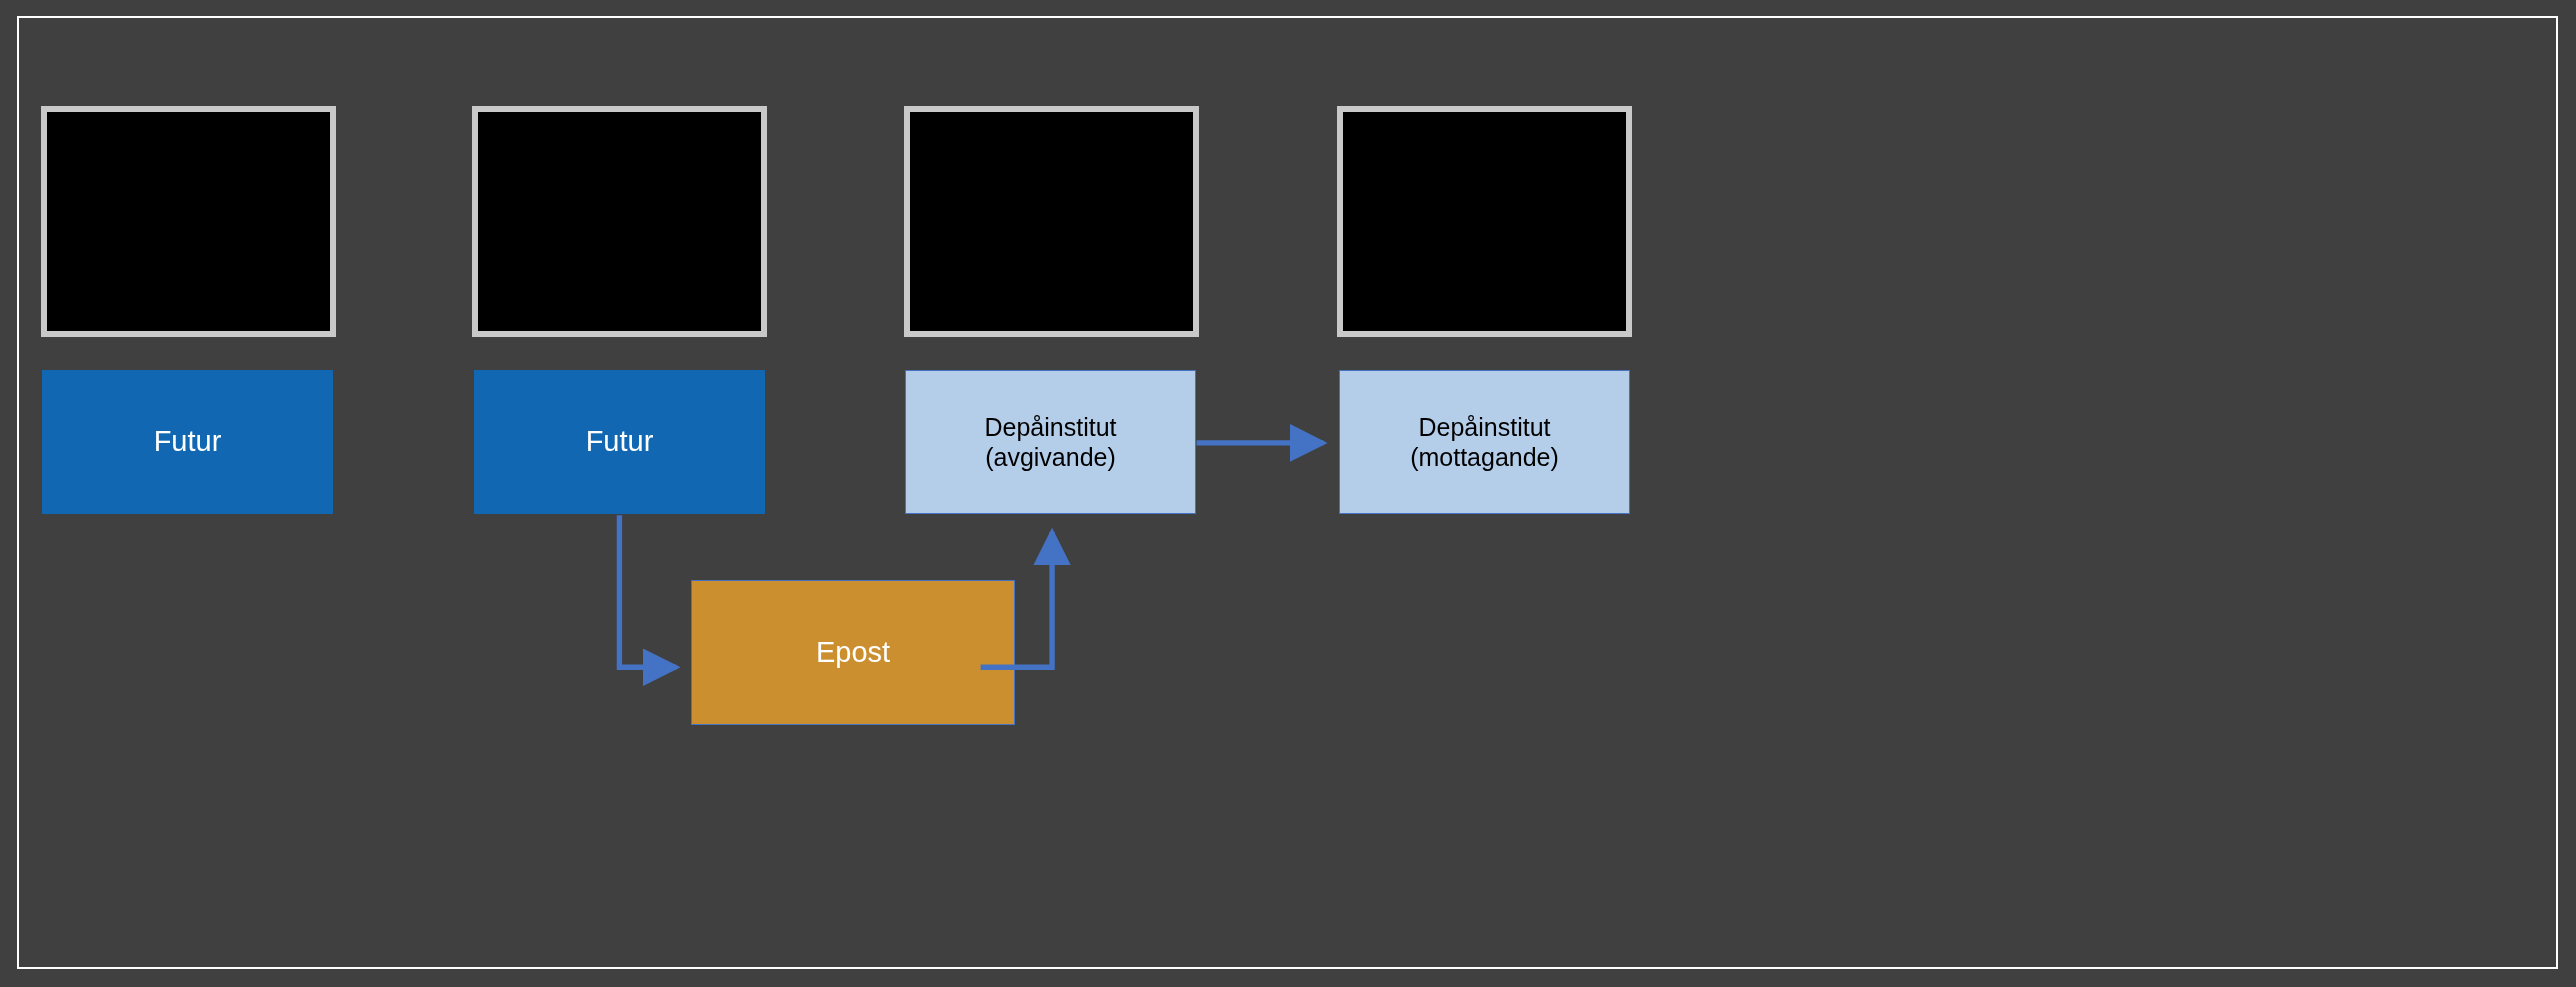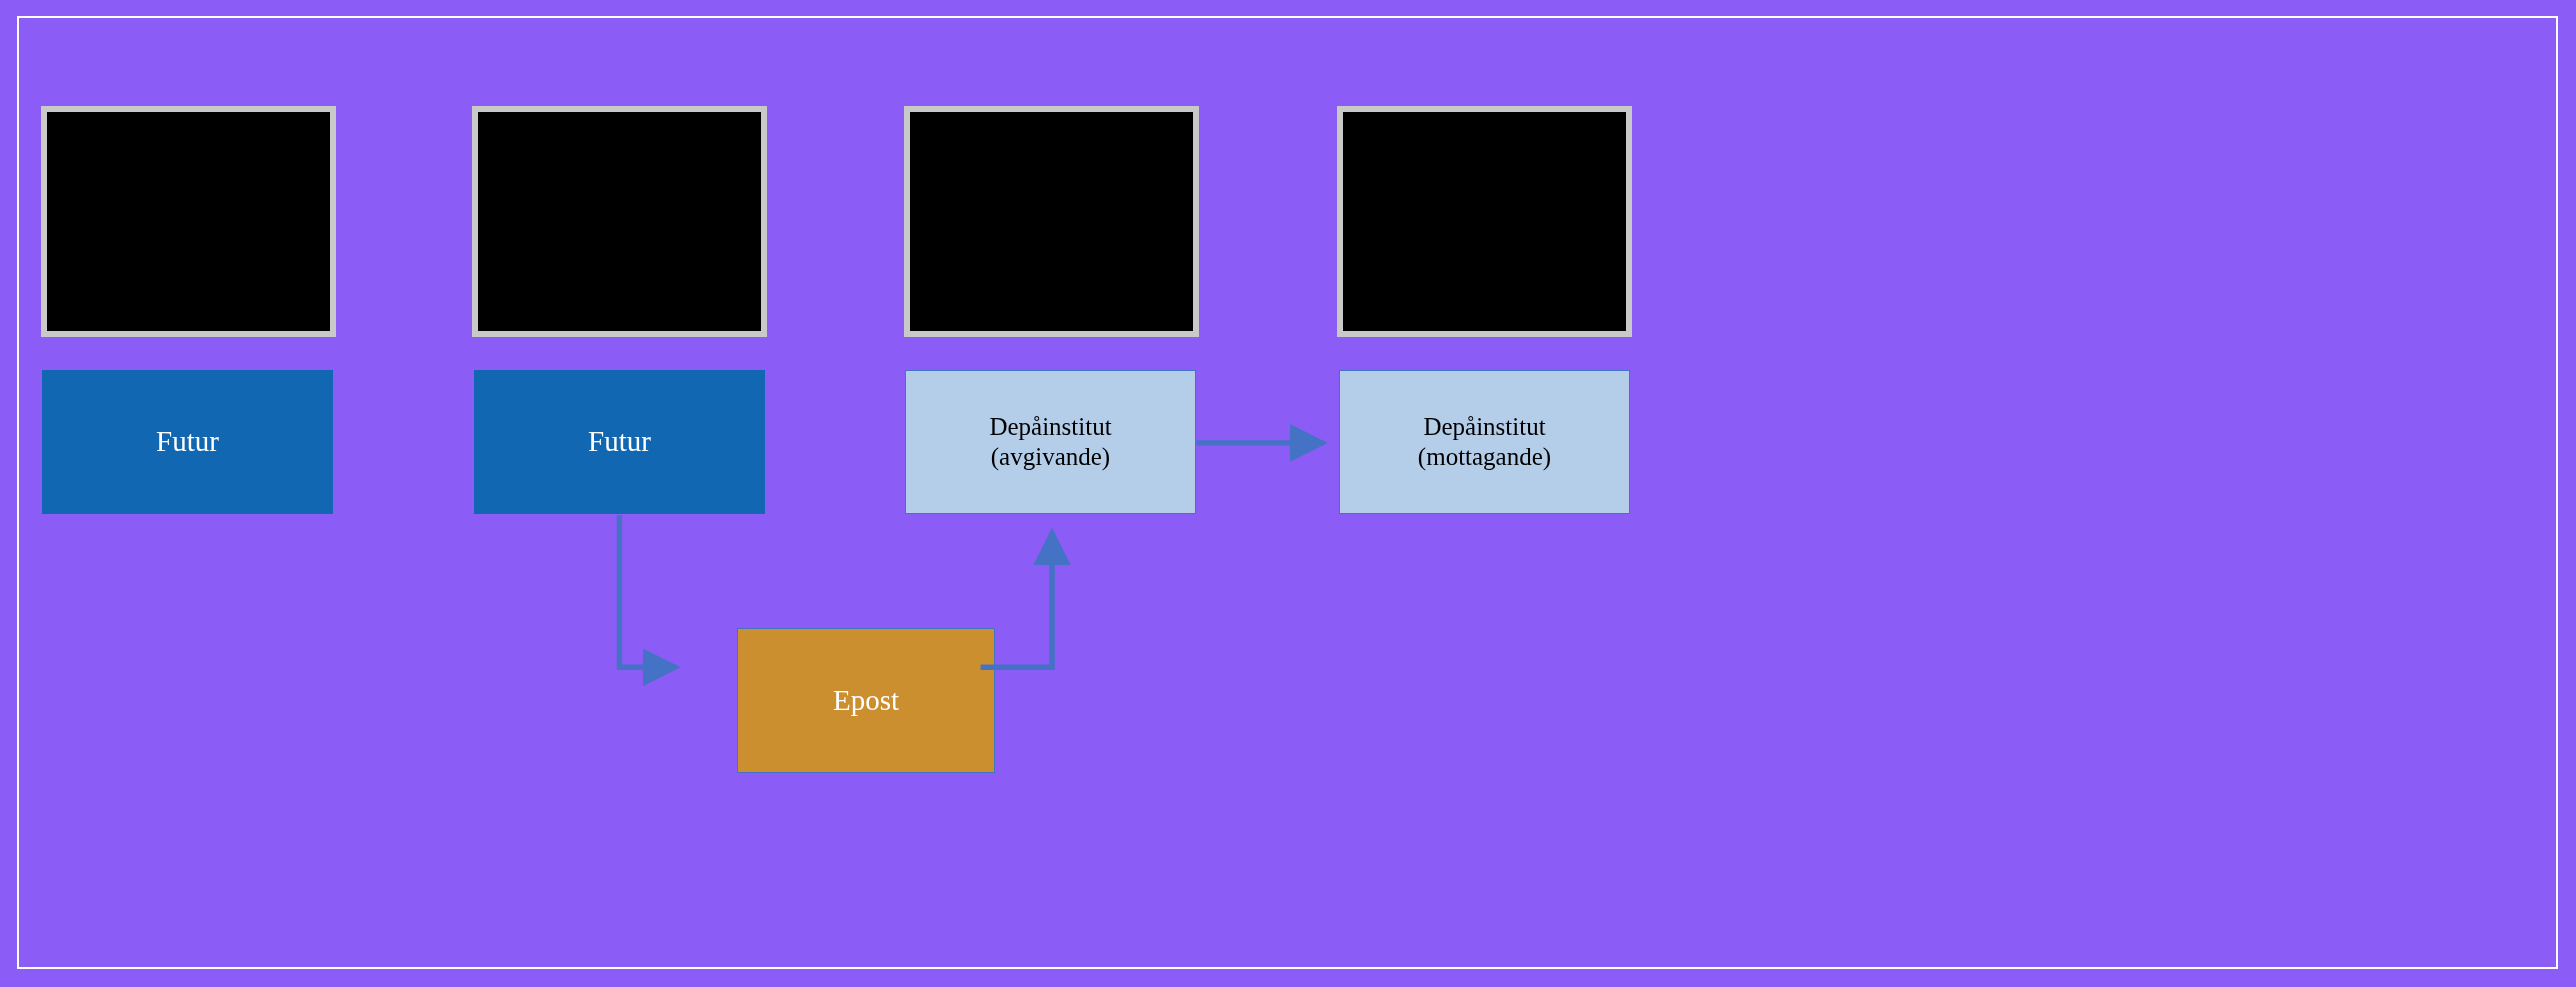--- a/index.html
+++ b/index.html
@@ -4,22 +4,22 @@
 <style>
   html, body {
     margin: 0;
     padding: 0;
     background: #000000;
   }
   #canvas {
     position: relative;
     width: 2576px;
     height: 988px;
-    background: #8b5cf6;
-    font-family: Liberation Serif, serif;
+    background: #404040;
+    font-family: Liberation Sans, sans-serif;
     overflow: hidden;
   }
   
   #frame {
     position: absolute;
     left: 17px;
     top: 16px;
     width: 2541px;
     height: 953px;
     border: 2.3px solid #ffffff;
@@ -99,21 +99,21 @@
   <div class="node lightblue" style="left:905px;top:370px; width:291px; height:144px;">
     <span>Depåinstitut
 (avgivande)</span>
   </div>
 
   <div class="node lightblue" style="left:1339px;top:370px; width:291px; height:144px;">
     <span>Depåinstitut
 (mottagande)</span>
   </div>
 
-  <div class="node orange" style="left:691px; top:628px; width:258px; height:145px;margin-left:46px;">
+  <div class="node orange" style="left:691px; top:580px; width:324px; height:145px;">
     <span>Epost</span>
   </div>
 
   <svg class="conn" style="left:0; top:0;" width="2576" height="988" viewBox="0 0 3352 1285">
     <defs>
       <marker id="arrow-right" markerWidth="7" markerHeight="7" refX="6.2" refY="3.5" orient="auto" markerUnits="strokeWidth">
         <path d="M0,0 L7,3.5 L0,7 z" fill="#4472c4"></path>
       </marker>
       <marker id="arrow-up" markerWidth="7" markerHeight="7" refX="6.2" refY="3.5" orient="auto" markerUnits="strokeWidth">
         <path d="M0,0 L7,3.5 L0,7 z" fill="#4472c4"></path>

